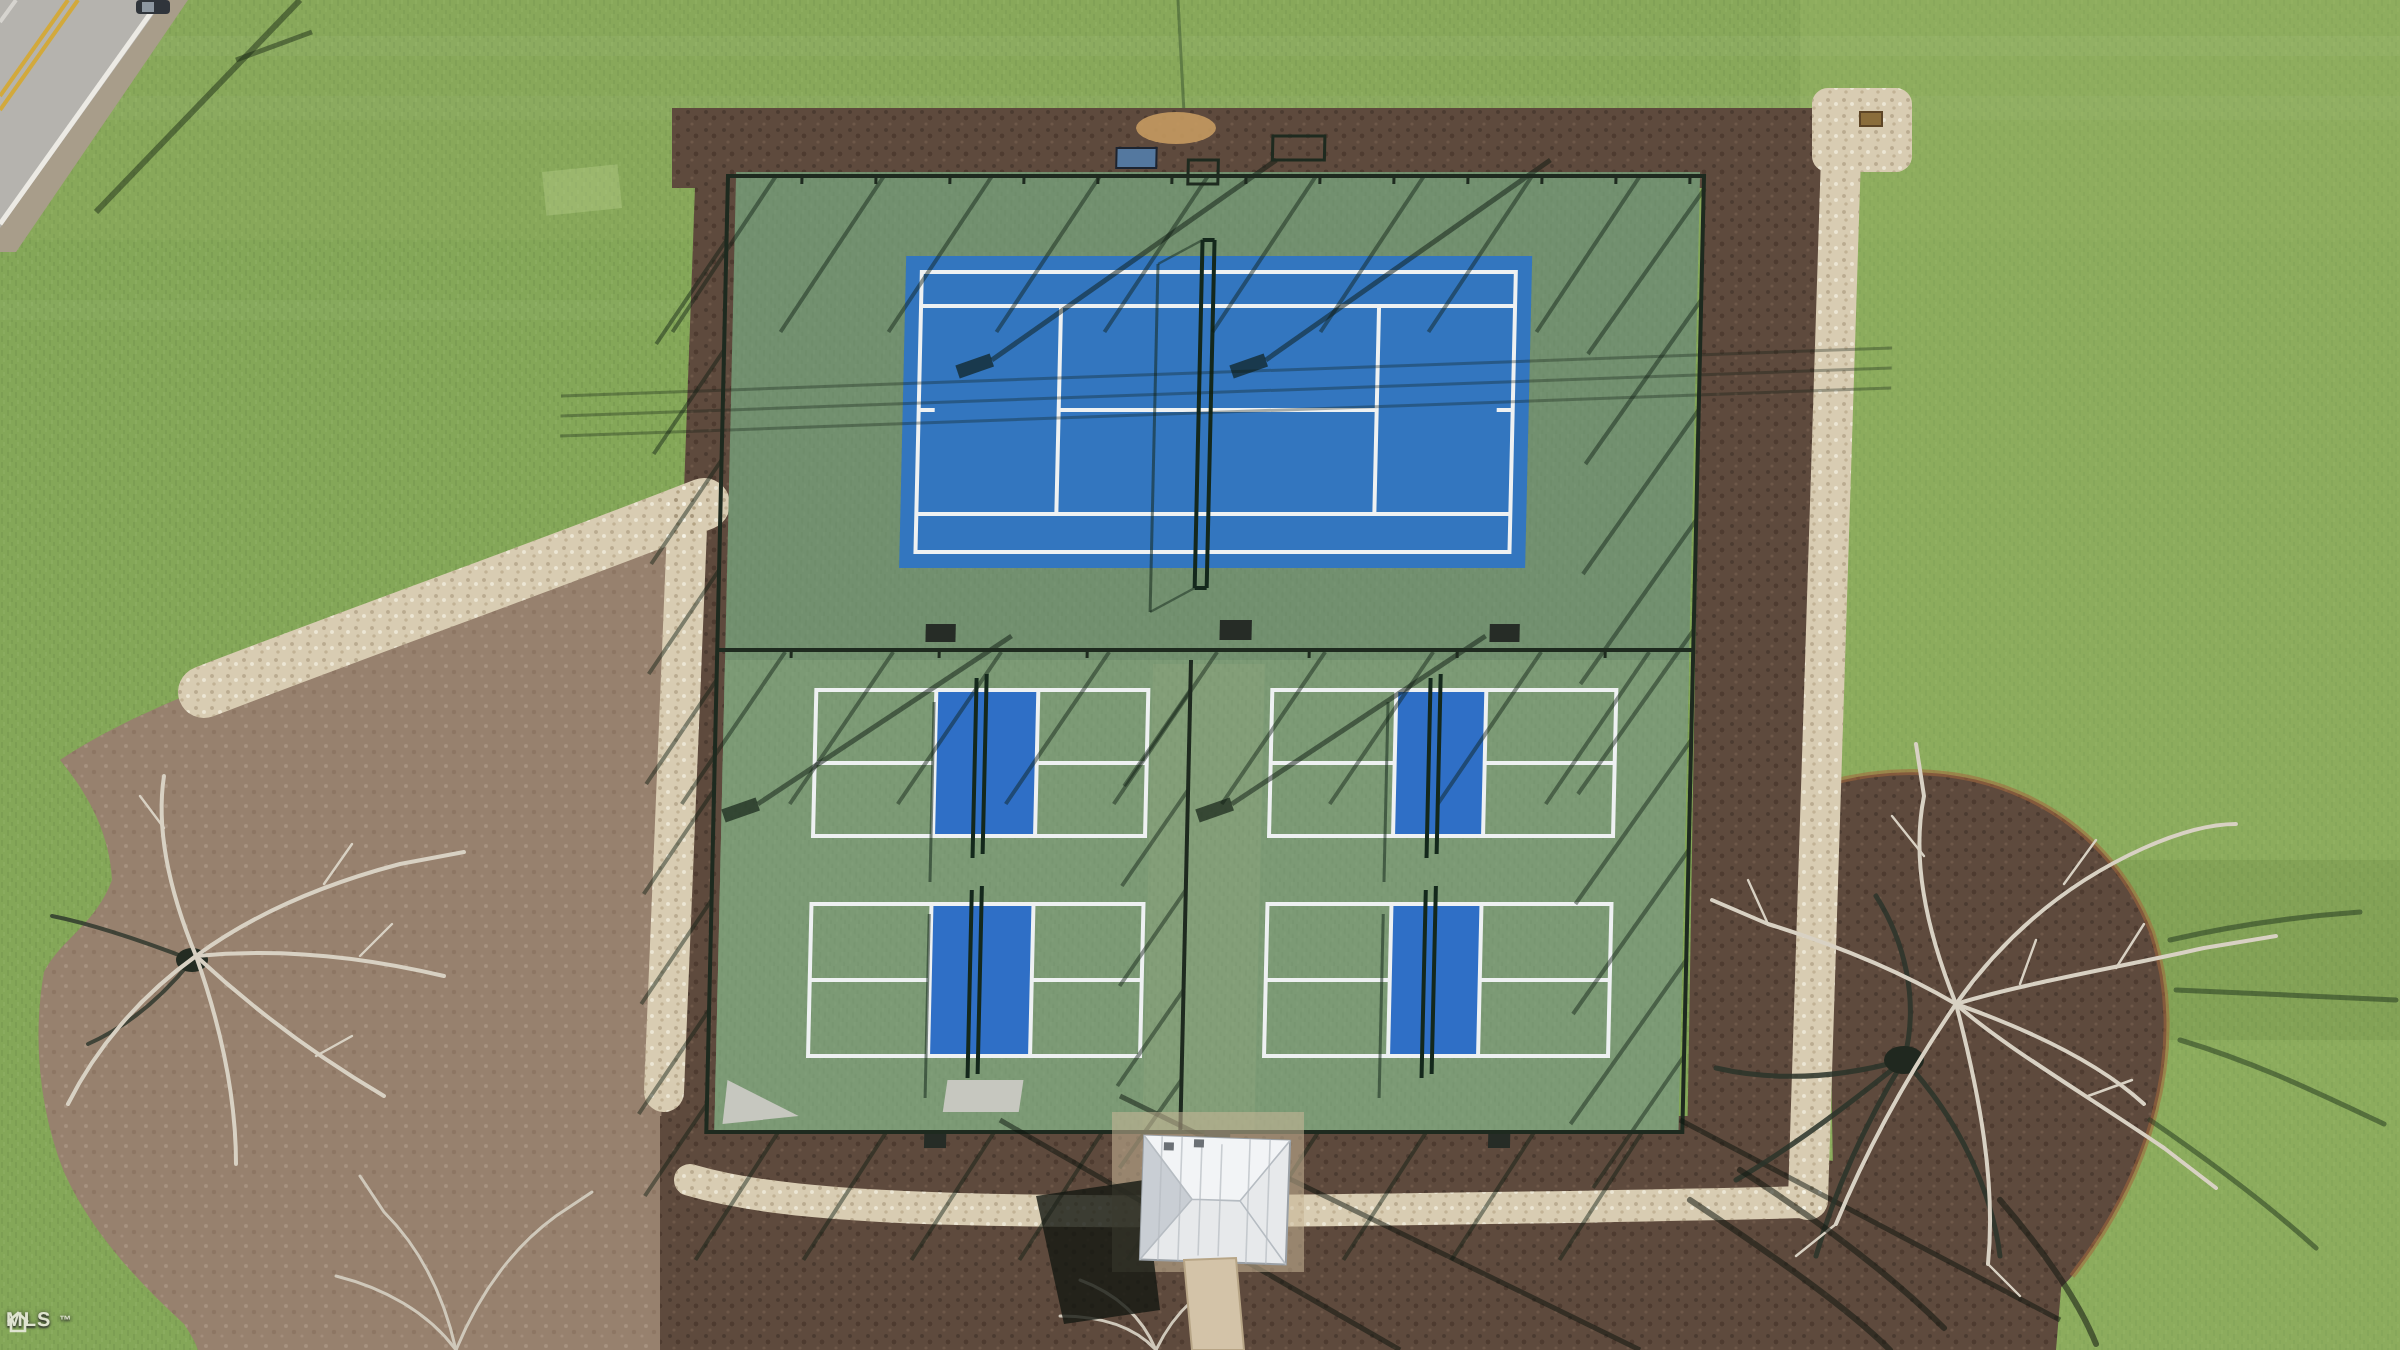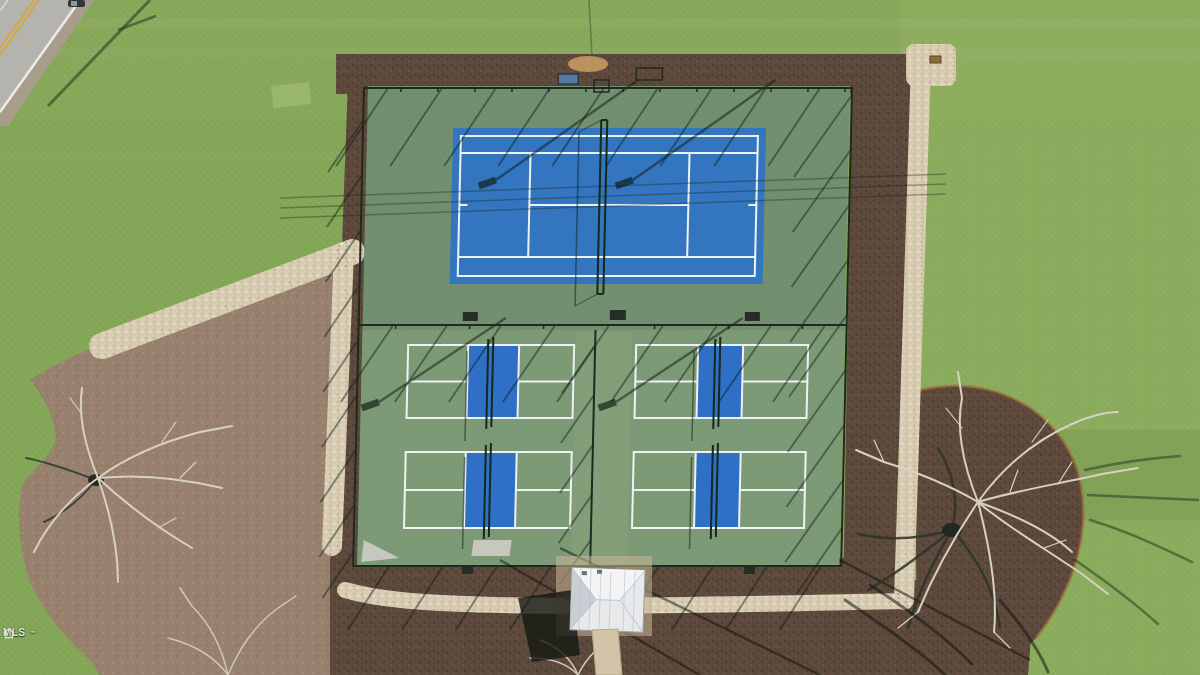--- a/index.html
+++ b/index.html
@@ -2,21 +2,21 @@
 <html><head>
 <meta charset="utf-8">
 <style>
   html,body{margin:0;padding:0;background:#222;}
   .stage{
     position:relative;width:1200px;height:675px;overflow:hidden;
     background:#84a758;font-family:"Liberation Sans",sans-serif;
   }
   .stage svg{position:absolute;left:0;top:0;}
   .watermark{
-    position:absolute;left:3px;top:627px;display:flex;align-items:center;gap:3px;
+    position:absolute;left:3px;top:655px;display:flex;align-items:center;gap:3px;
     opacity:.85;color:#f0efe6;font-size:10px;font-weight:bold;letter-spacing:.5px;
     text-shadow:0 0 2px #2a2a2a, 0 1px 1px #2a2a2a;
   }
   .watermark .tm{font-size:6px;vertical-align:top;margin-left:1px;}
 </style>
 </head>
 <body>
 
 <div class="stage">
 <svg width="1200" height="675" viewBox="0 0 1200 675">

